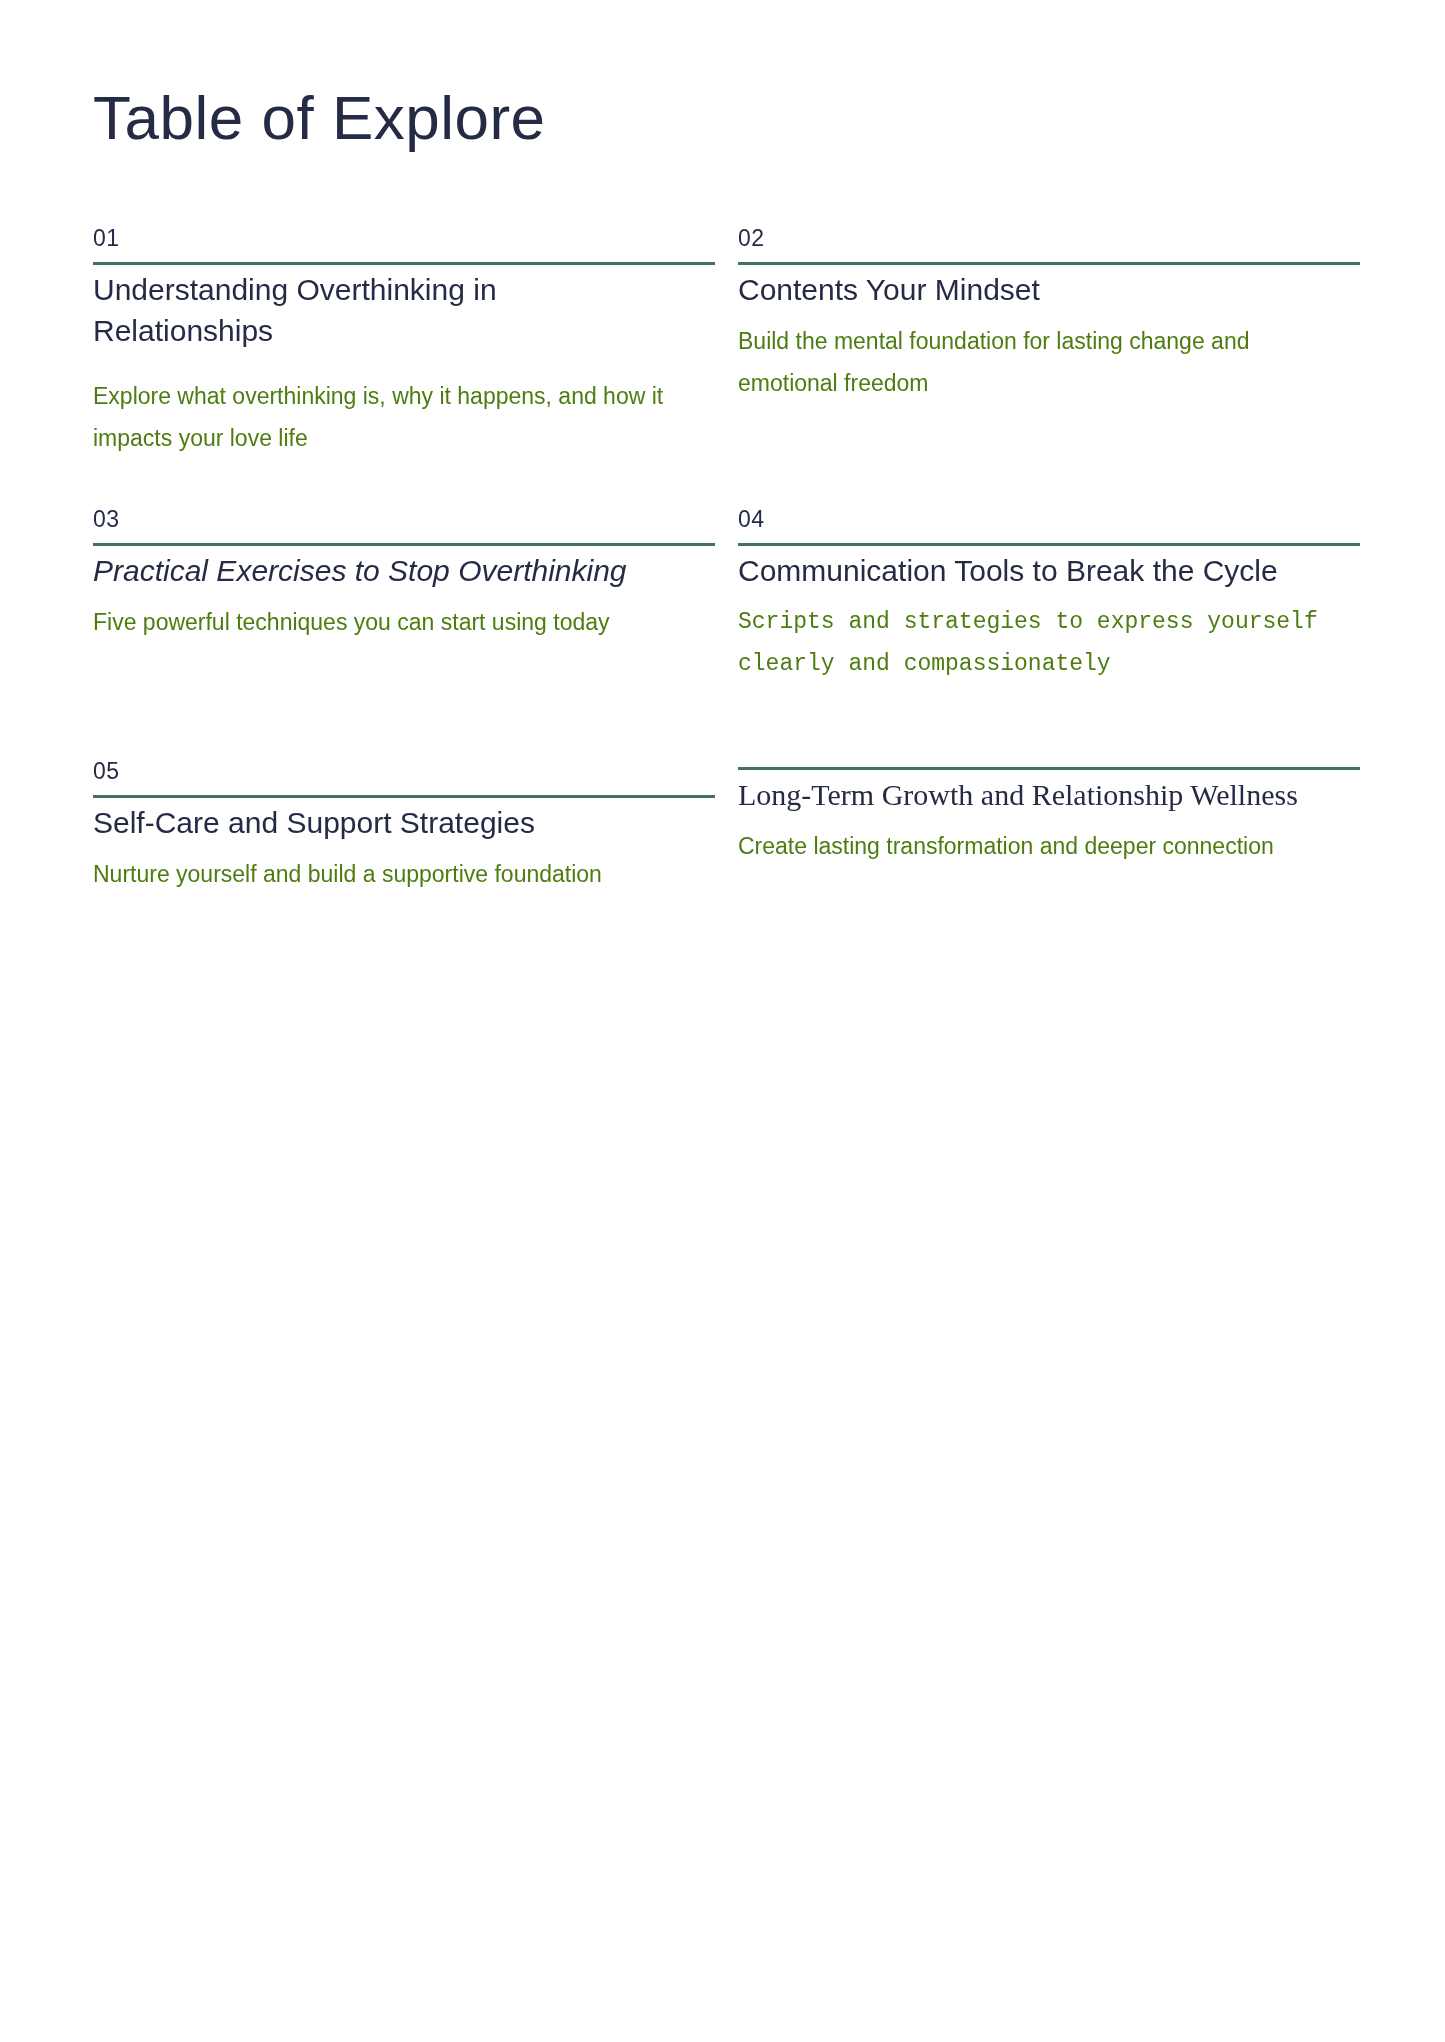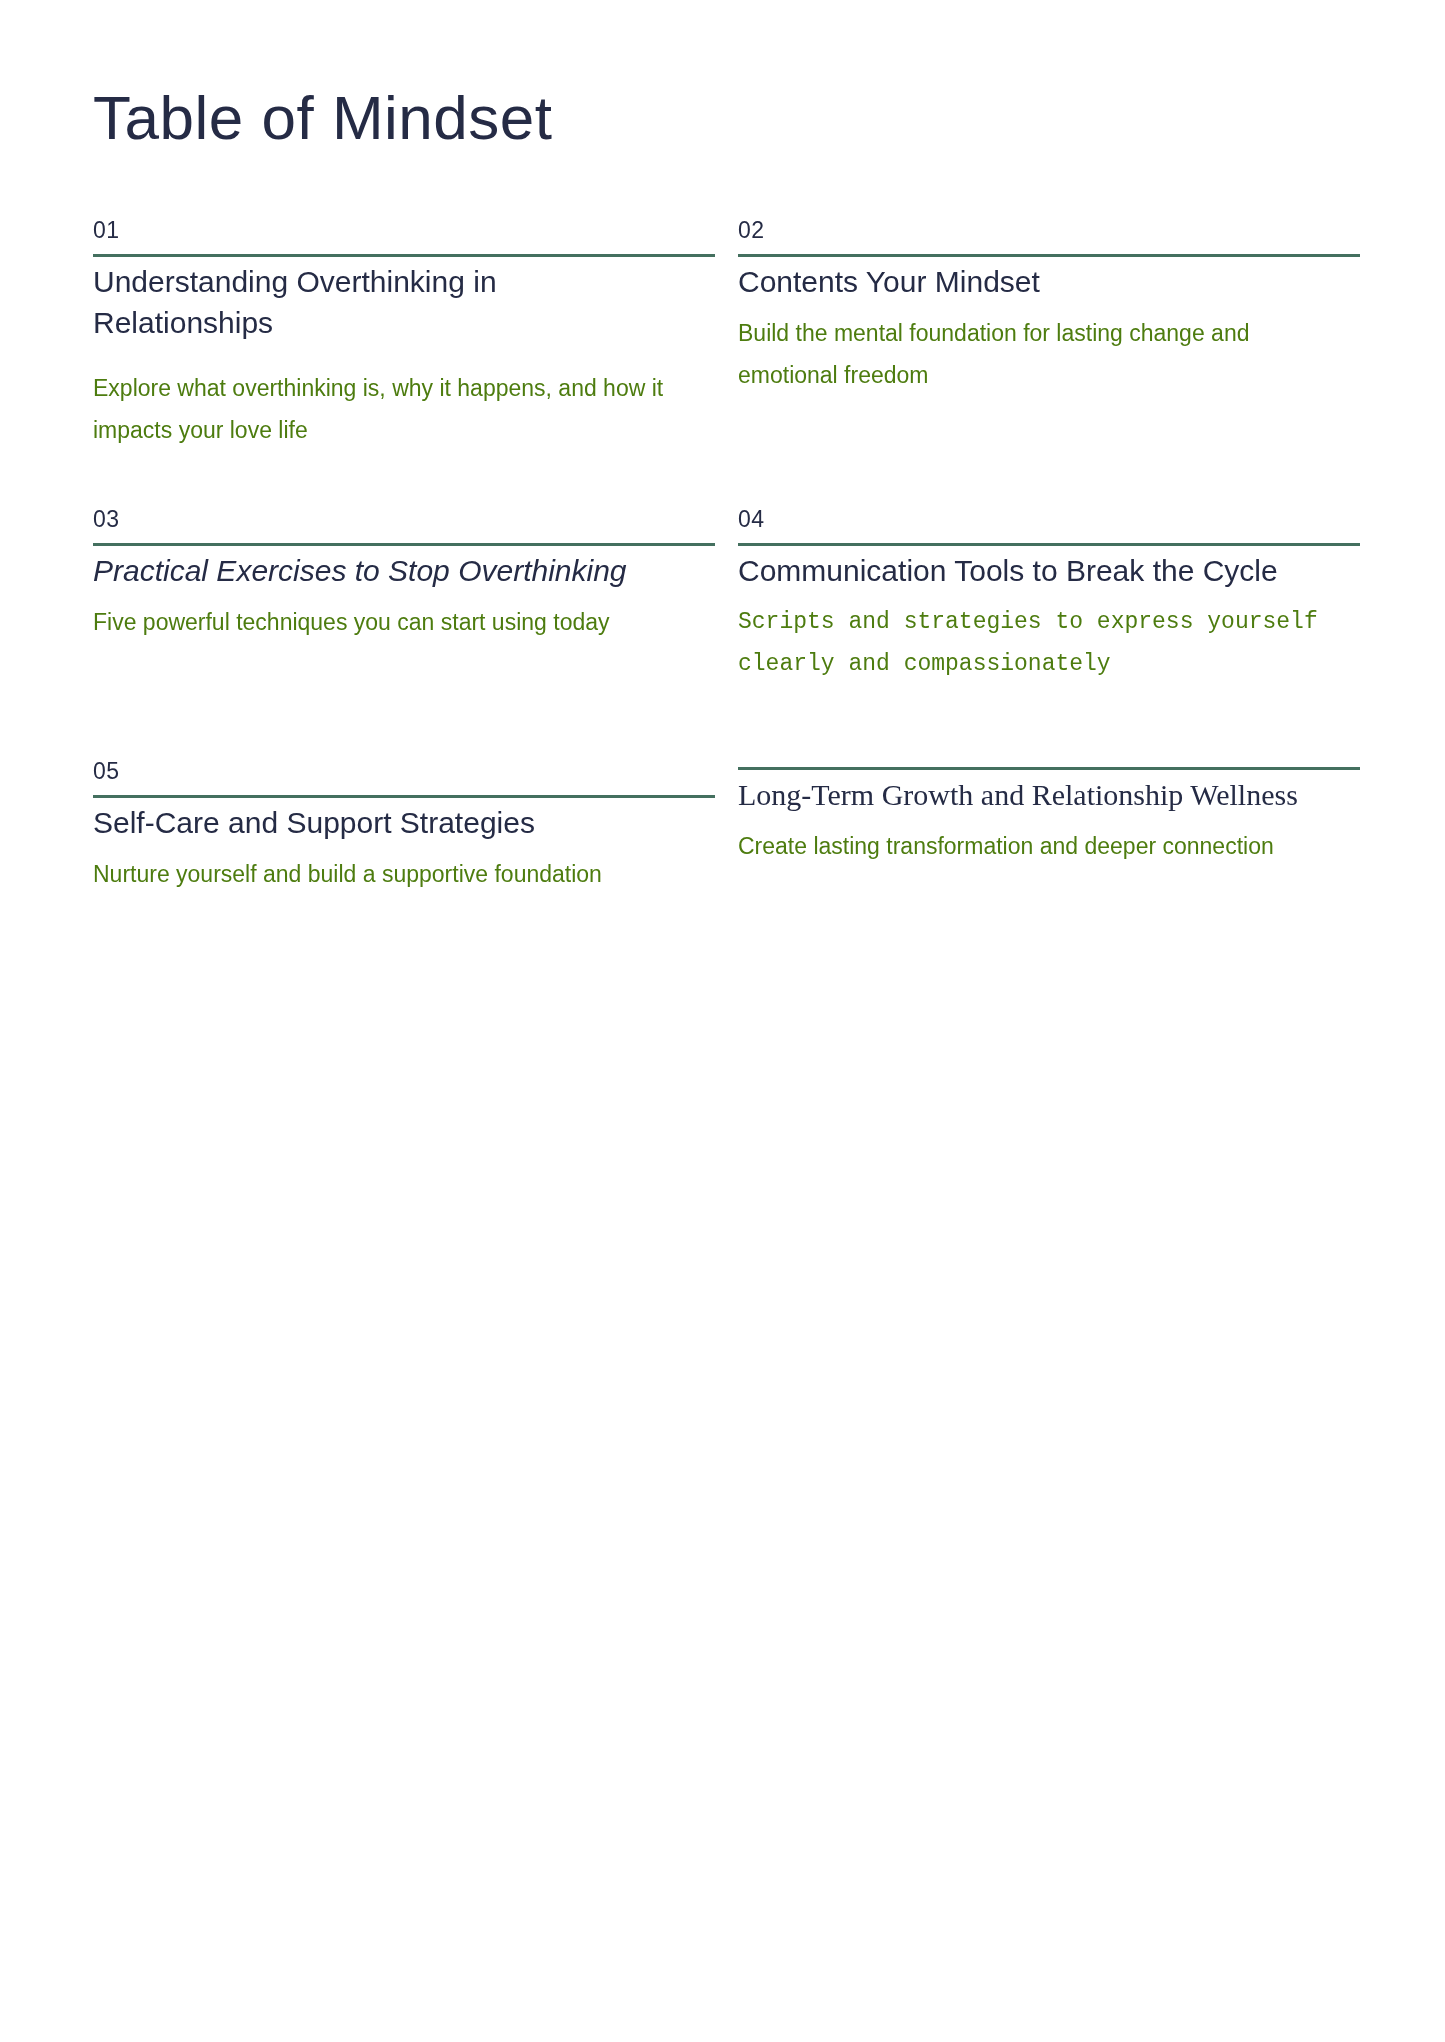--- a/index.html
+++ b/index.html
@@ -64,29 +64,29 @@
       color: #252b45;
     }
     .entry .desc {
       margin-top: 10px;
       font-size: 23px;
       line-height: 42px;
       color: #4d7c0f;
     }
     .col-left { left: 0; }
     .col-right { left: 645px; }
-    .row-1 { top: 216px; }
+    .row-1 { top: 224px; }
     .row-2 { top: 505px; }
     .row-3 { top: 757px; }
   </style>
 </head>
 <body>
 
 <div class="page">
-  <h1 class="toc-title">Table of Mindset</h1>
+  <h1 class="toc-title">Table of Explore</h1>
 
   <div class="grid">
 
     <div class="entry col-left row-1">
       <div class="num">01</div>
       <div class="rule"></div>
       <div class="heading" style="width:560px;">Understanding Overthinking in Relationships</div>
       <div class="desc" style="width:600px;margin-top:24px;">Explore what overthinking is, why it happens, and how it impacts your love life</div>
     </div>
 

